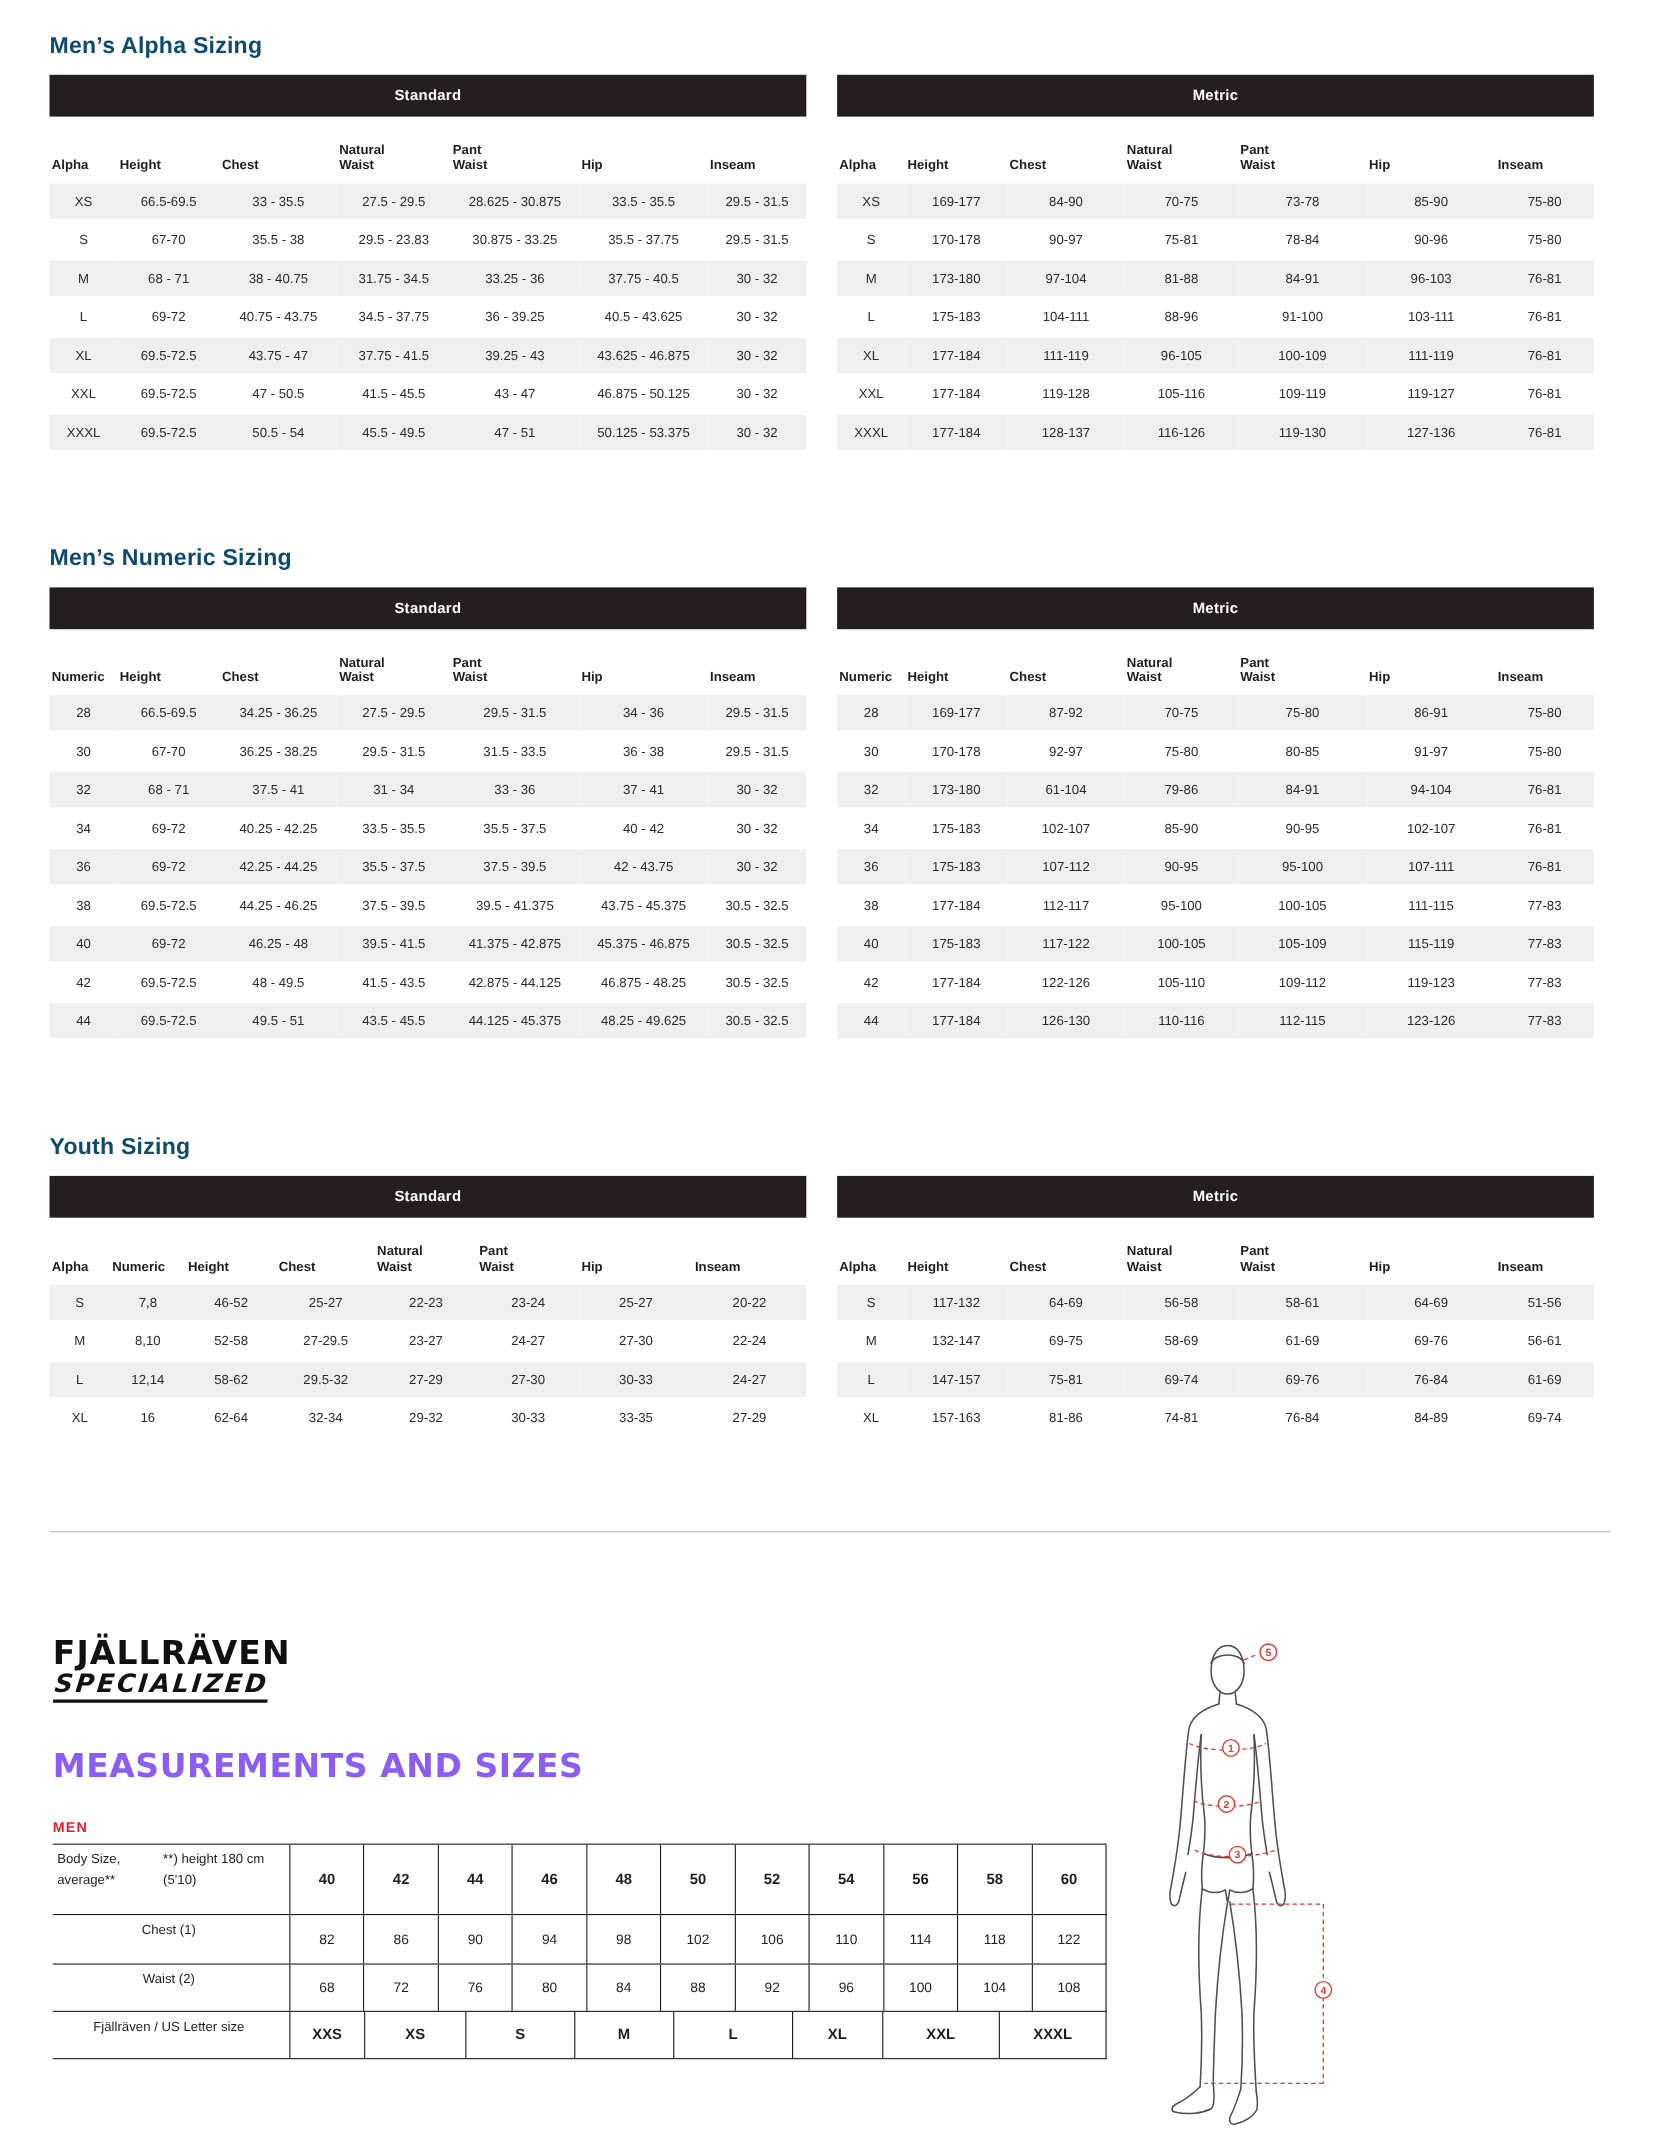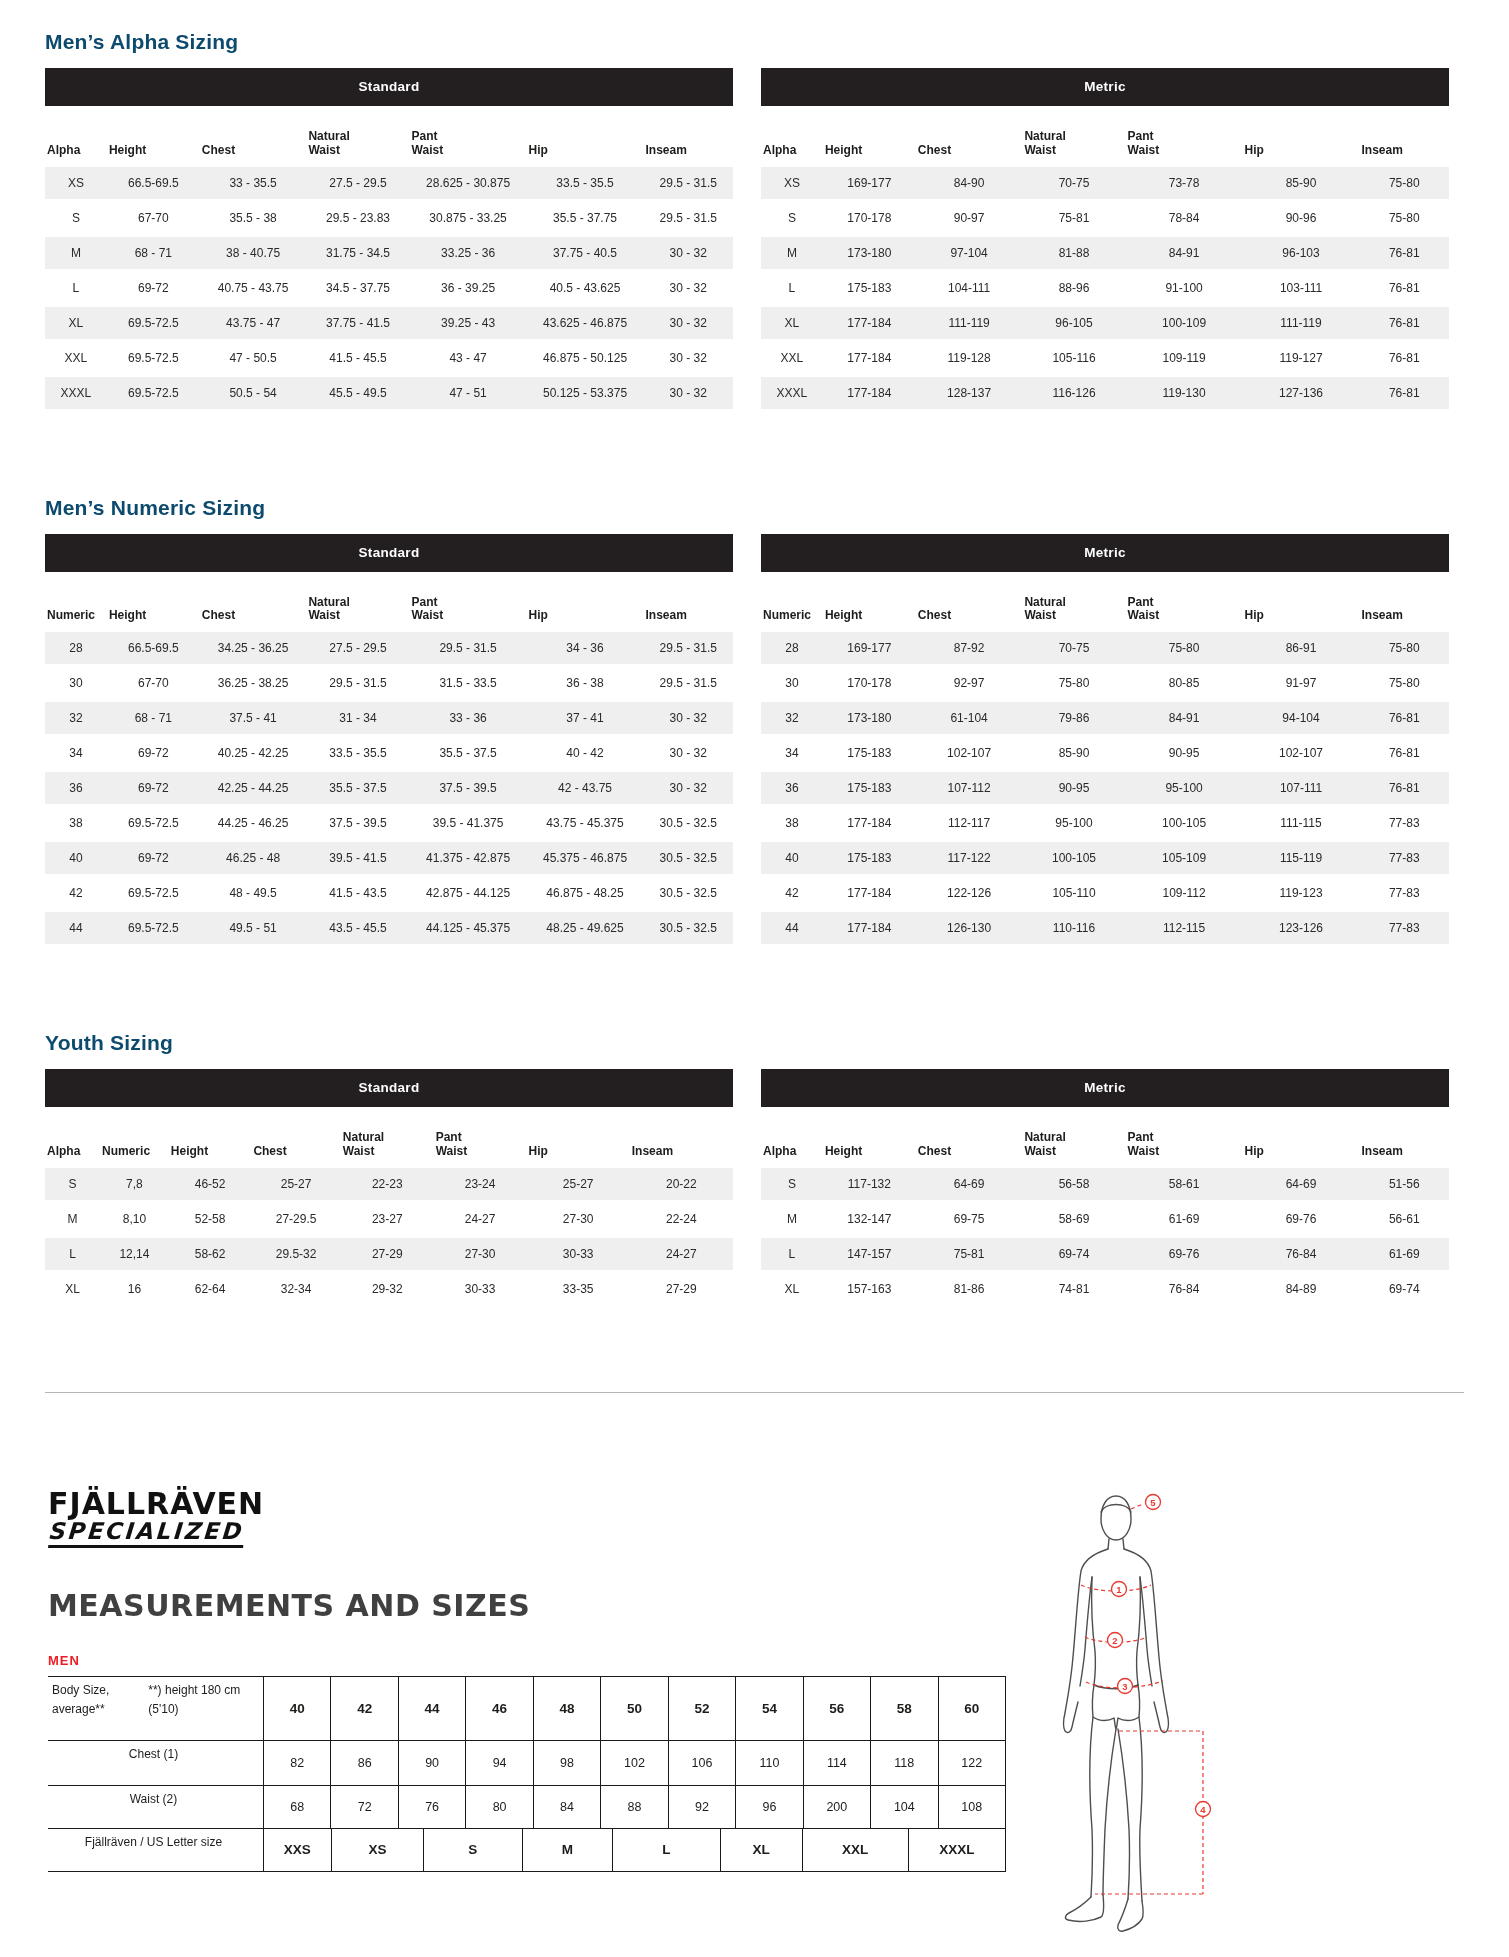--- a/index.html
+++ b/index.html
@@ -26,21 +26,21 @@
   table.sz tbody tr { border-bottom:3px solid #fff; }
   table.sz tbody tr:nth-child(odd) { background:#efefef; }
   .divider { border-top:1px solid #b5b5b5; margin:0 45px; }
   .footer { position:relative; padding:96px 48px 0; }
   .brand1 { font-family:"DejaVu Sans", sans-serif; font-weight:bold; font-size:30px; letter-spacing:1px; color:#111; line-height:1; }
   .brand2 {
     display:inline-block; font-family:"DejaVu Sans", sans-serif; font-weight:bold; font-style:italic;
     font-size:23px; letter-spacing:2.5px; color:#111; line-height:1.05;
     border-bottom:3px solid #111; padding-bottom:2px; transform:skewX(-6deg); transform-origin:left bottom;
   }
-  .big-heading { font-family:"DejaVu Sans", sans-serif; font-weight:bold; font-size:30px; letter-spacing:.5px; color:#404040; margin-top:40px; }
+  .big-heading { font-family:"DejaVu Sans", sans-serif; font-weight:bold; font-size:30px; letter-spacing:.5px; color:#8b5cf6; margin-top:40px; }
   .gender-label { color:#ed1c24; font-weight:bold; font-size:13px; letter-spacing:1px; margin-top:30px; }
   .ftable { width:958px; border-top:1.5px solid #1a1a1a; margin-top:8px; }
   .frow { display:flex; align-items:stretch; border-bottom:1.5px solid #1a1a1a; border-right:1.5px solid #1a1a1a; }
   .frow .flbl {
     flex:0 0 215px; display:flex; flex-direction:row; justify-content:center;
     font-size:12px; line-height:1.55; padding:4px 8px 4px 4px; color:#1d1d1b;
   }
   .frow .fcells { flex:1; display:flex; }
   .frow .fcell {
     flex:1; border-left:1.5px solid #1a1a1a; display:flex; align-items:center; justify-content:center;
@@ -672,21 +672,21 @@
         </div>
         <div class="fcells">
           <div class="fcell">68</div>
           <div class="fcell">72</div>
           <div class="fcell">76</div>
           <div class="fcell">80</div>
           <div class="fcell">84</div>
           <div class="fcell">88</div>
           <div class="fcell">92</div>
           <div class="fcell">96</div>
-          <div class="fcell">200</div>
+          <div class="fcell">100</div>
           <div class="fcell">104</div>
           <div class="fcell">108</div>
         </div>
       </div>
       <div class="frow fr3">
         <div class="flbl">
           <div>Fjällräven / US Letter size</div>
         </div>
         <div class="fcells">
           <div class="fcell bold" style="flex-grow: 1;">XXS</div>

